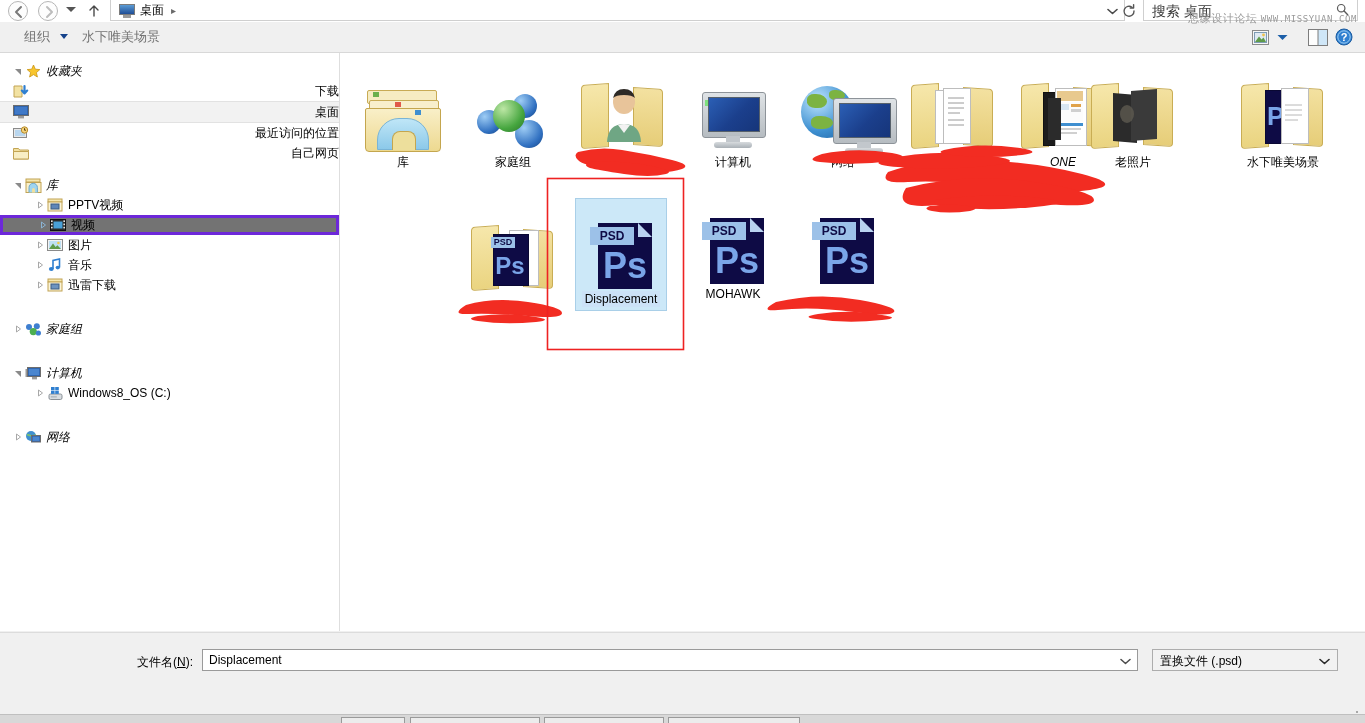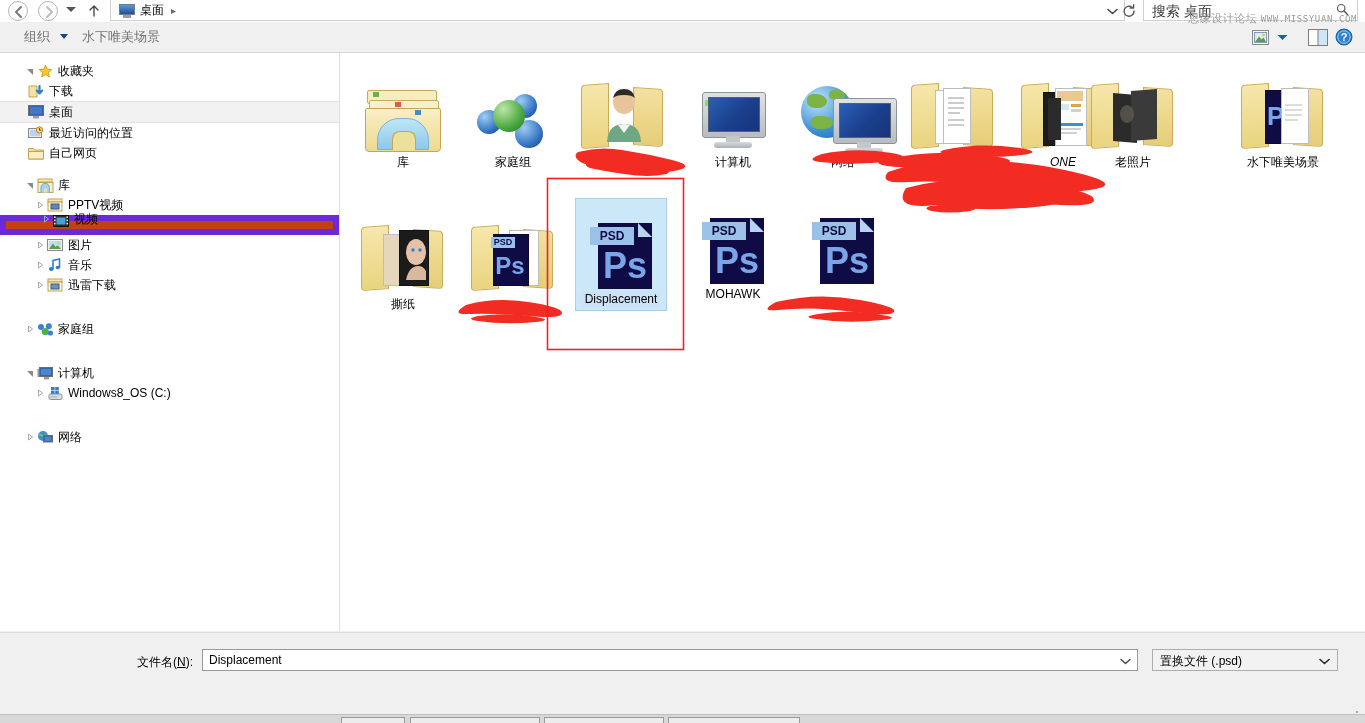--- a/index.html
+++ b/index.html
@@ -52,25 +52,25 @@
 
   
   .sidebar{position:absolute;left:0;top:53px;width:339px;height:578px;background:#fff;
     border-right:1px solid #dedede;overflow:hidden;}
   .node{position:relative;height:20px;line-height:20px;display:flex;align-items:center;
     font-size:12px;color:#000;padding-left:10px;cursor:pointer;white-space:nowrap;}
   .node .exp{width:12px;height:20px;display:flex;align-items:center;justify-content:center;flex:0 0 12px;}
   .node .exp svg{display:block;}
   .node .ico{width:18px;height:16px;flex:0 0 18px;display:flex;align-items:center;justify-content:center;margin-right:4px;}
   .node .lbl{font-size:12px;}
-  .node.lvl1{padding-left:24px;}
-  .node.lvl2{padding-left:27px;}
+  .node.lvl1{padding-left:12px;font-style:italic;}
+  .node.lvl2{padding-left:12px;justify-content:space-between;}
   .node.lvl3{padding-left:34px;}
   .node.sel-soft{background:#f2f2f2;border-top:1px solid #e2e2e2;border-bottom:1px solid #e2e2e2;}
-  .node.sel-blue{background:#c2410c;border:6px solid #6d28d9;box-sizing:border-box;align-items:flex-end;}
+  .node.sel-blue{background:#737373;border:3px solid #6d28d9;box-sizing:border-box;}
   .gap{height:12px;}
 
   
   .content{position:absolute;left:340px;top:53px;width:1025px;height:578px;background:#fff;overflow:hidden;}
   .cell{position:absolute;width:110px;text-align:center;}
   .cell .art{height:96px;display:flex;align-items:flex-end;justify-content:center;}
   .cell .cap{margin-top:2px;font-size:12px;color:#000;line-height:14px;display:inline-block;padding:1px 3px;}
   .cell.selected .cap{background:#cce2f7;}
   .cell.selected .wrap{background:#cce8f8;border:1px solid #a9cfe8;}
   .wrap{display:inline-block;padding:4px 6px 3px;box-sizing:border-box;border:1px solid transparent;}
@@ -654,40 +654,20 @@
                   <line x1="1" y1="13" x2="18" y2="13"></line>
                   <line x1="1" y1="18" x2="14" y2="18"></line>
                 </g>
             </svg>
           </div>
         </div>
       </div>
       <div><span class="cap">水下唯美场景</span></div>
     </div>
 
-    <div class="cell" style="left:8px;top:145px;">
-      <div class="art">
-        <div class="ofolder">
-          <div class="leaf"></div>
-            <div class="rleaf"></div>
-          <div class="inner">
-            <div class="sheet" style="left:0px;top:6px;width:24px;height:50px;background:#e6d6bc;"></div>
-            <div class="sheet" style="left:16px;top:2px;width:28px;height:54px;background:#1d1d1d;border-color:#111;"></div>
-            <svg style="position:absolute;left:17px;top:4px;" width="26" height="50" viewBox="0 0 26 50">
-              <rect width="26" height="50" fill="#1b1b1b"></rect>
-              <ellipse cx="16" cy="20" rx="10" ry="13" fill="#e3c2a8"></ellipse>
-              <path d="M6 48 q3 -14 12 -14 q9 0 10 14 z" fill="#d9b89e"></path>
-              <circle cx="13" cy="18" r="1.8" fill="#3f7fd0"></circle>
-              <circle cx="20" cy="18" r="1.8" fill="#3f7fd0"></circle>
-            </svg>
-          </div>
-        </div>
-      </div>
-      <div><span class="cap">撕纸</span></div>
-    </div>
 
     <div class="cell" style="left:118px;top:145px;">
       <div class="art">
         <div class="ofolder">
           <div class="leaf"></div>
             <div class="rleaf"></div>
           <div class="inner">
             <div class="sheet" style="left:16px;top:2px;width:28px;height:54px;"></div>
             <div class="sheet" style="left:0px;top:6px;width:34px;height:50px;background:#0e0b45;border-color:#0a0833;"></div>
             <div style="position:absolute;left:-2px;top:9px;width:24px;height:11px;background:#9cc1e8;color:#0e0b45;font-size:9px;font-weight:bold;line-height:11px;text-align:center;font-family:'Liberation Sans',sans-serif;">PSD</div>

